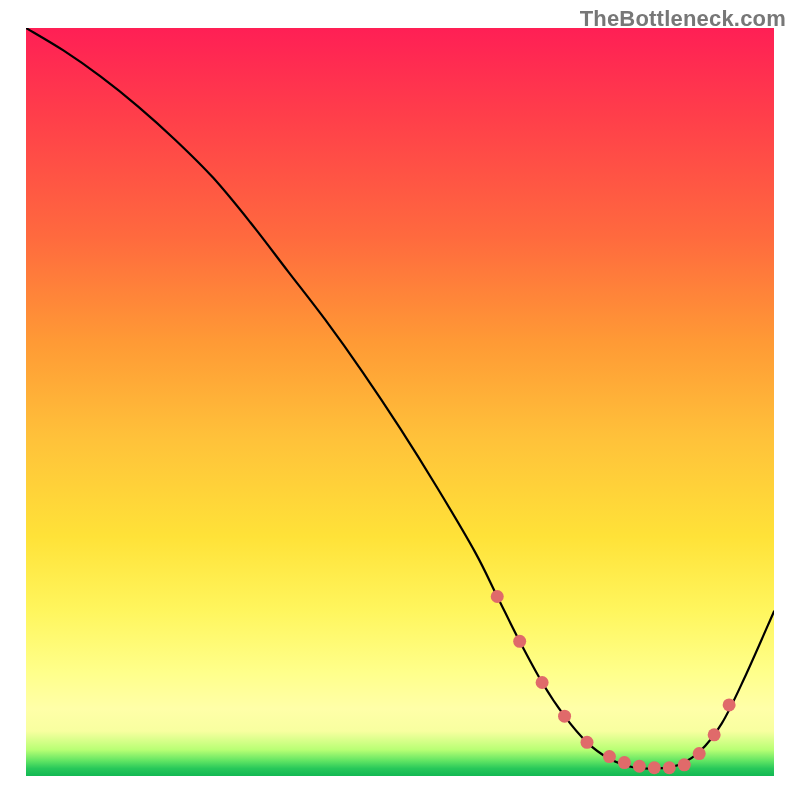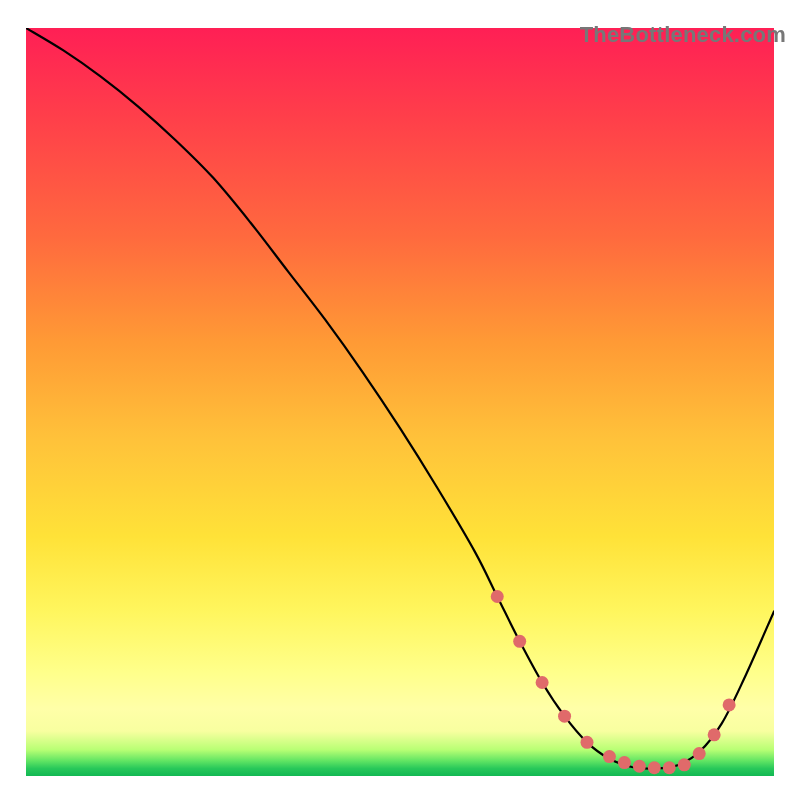--- a/index.html
+++ b/index.html
@@ -11,21 +11,21 @@
     font-family: Arial, Helvetica, sans-serif;
     overflow: hidden;
   }
   .chart-container {
     position: relative;
     width: 800px;
     height: 800px;
   }
   .watermark {
     position: absolute;
-    top: 22px;
+    top: 6px;
     right: 14px;
     font-size: 22px;
     font-weight: bold;
     color: #777777;
     letter-spacing: 0.2px;
     z-index: 10;
   }
   
   .plot-area {
     position: absolute;

